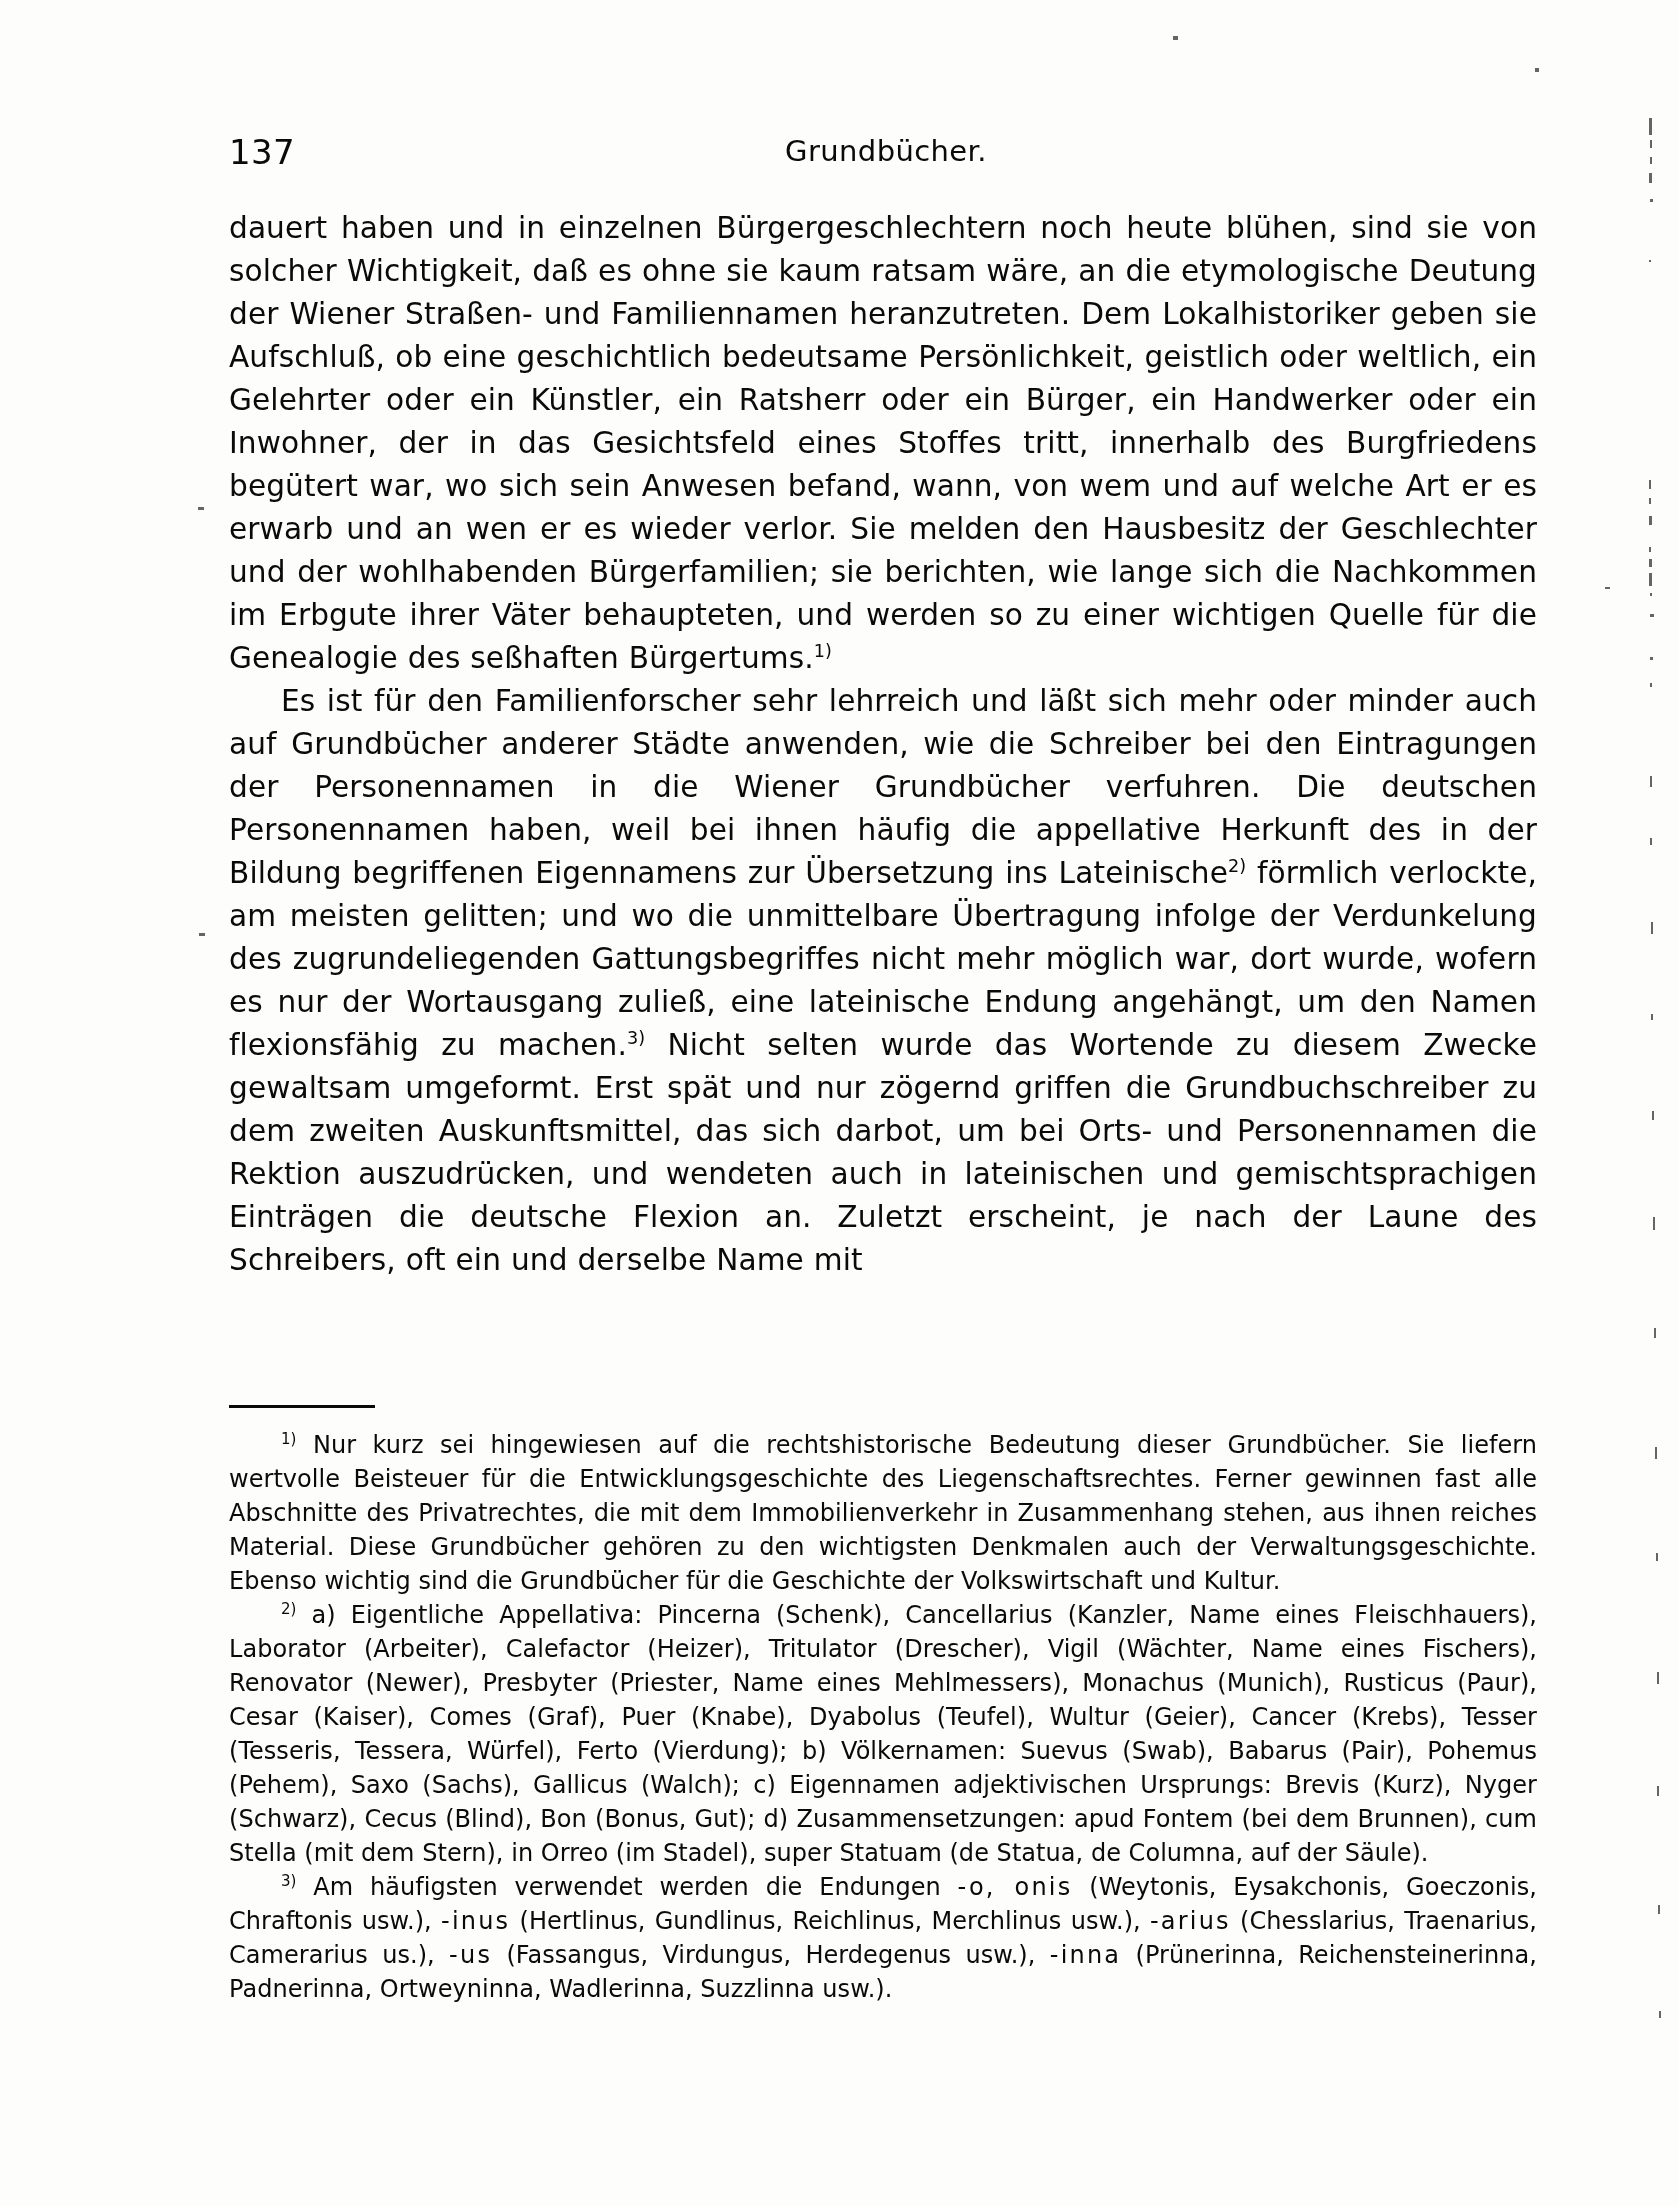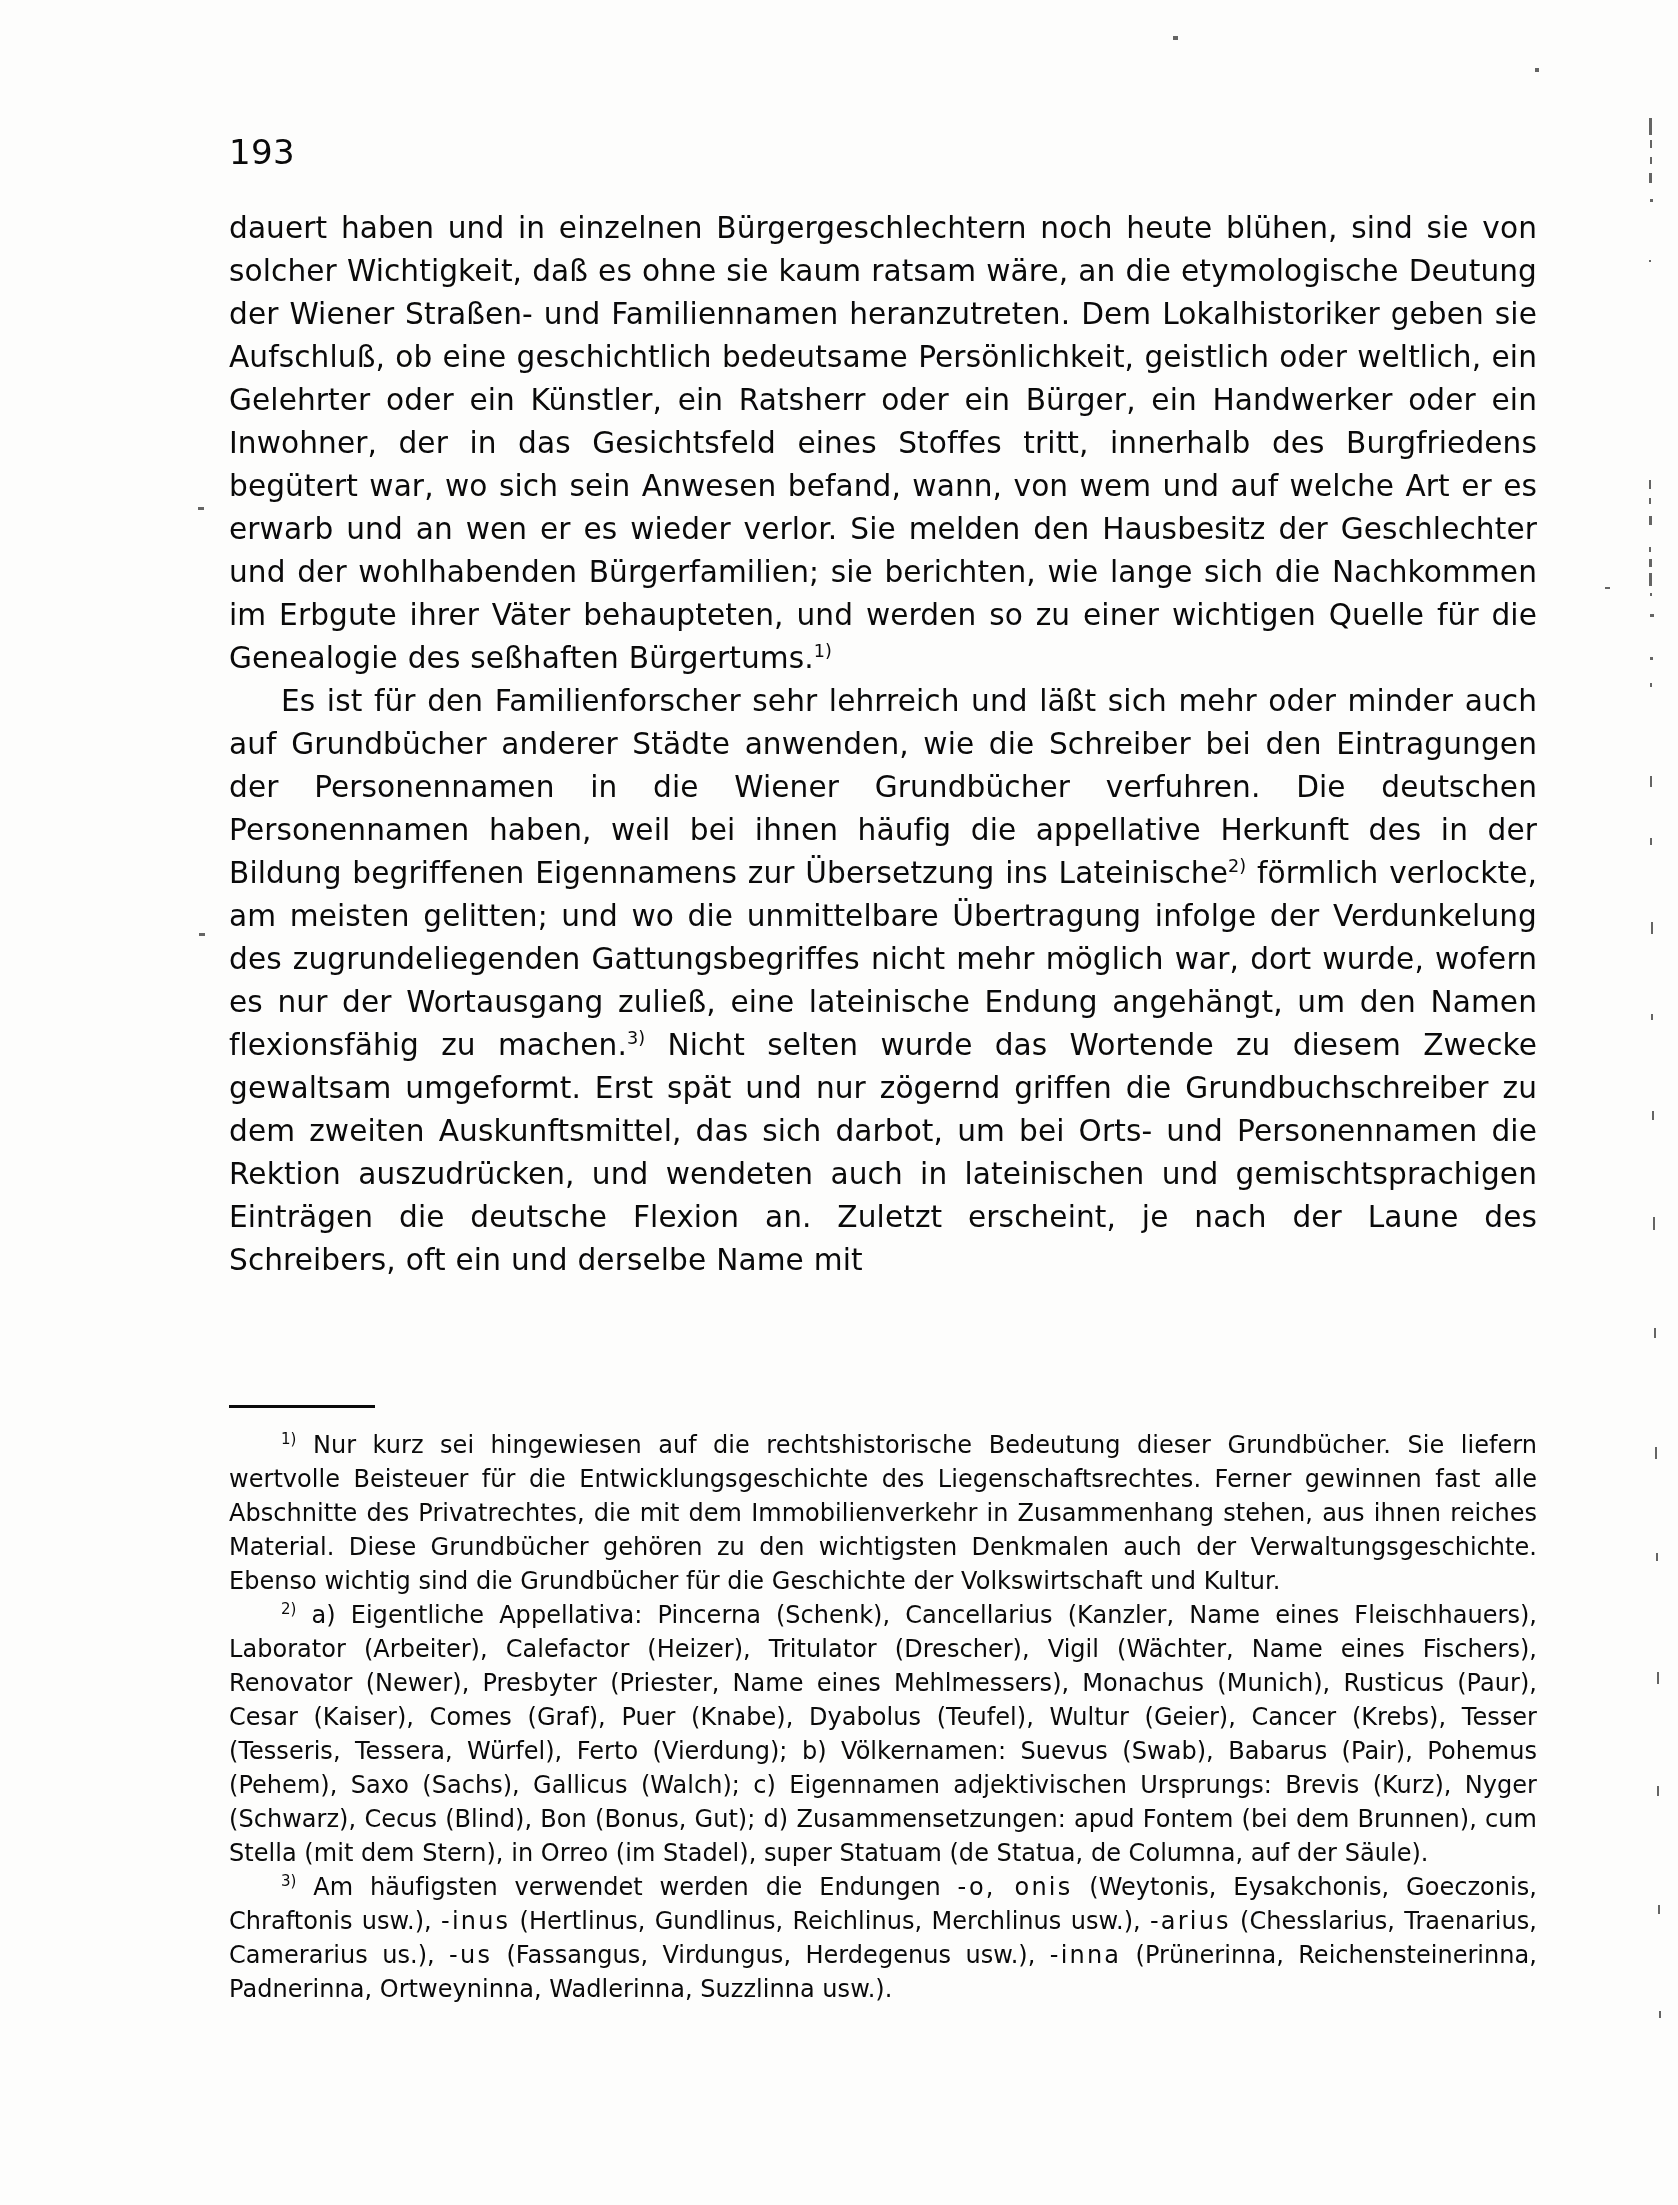--- a/index.html
+++ b/index.html
@@ -113,21 +113,22 @@
     background: #2a2a2a;
     opacity: .72;
   }
 </style>
 </head>
 <body>
 
 <div class="page">
 
   <div class="header">
-    <div class="folio">193</div>
+    <div class="folio">137</div>
+    <div class="running-title">Grundbücher.</div>
   </div>
 
   <div class="body-block">
 
     <p class="para"><span>dauert haben und in einzelnen Bürgergeschlechtern noch heute blühen, sind sie von solcher Wichtigkeit, daß es ohne sie kaum ratsam wäre, an die etymologische Deutung der Wiener Straßen- und Familiennamen heranzutreten. Dem Lokalhistoriker geben sie Aufschluß, ob eine geschichtlich bedeutsame Persönlichkeit, geistlich oder weltlich, ein Gelehrter oder ein Künstler, ein Ratsherr oder ein Bürger, ein Handwerker oder ein Inwohner, der in das Gesichtsfeld eines Stoffes tritt, innerhalb des Burgfriedens begütert war, wo sich sein Anwesen befand, wann, von wem und auf welche Art er es erwarb und an wen er es wieder verlor. Sie melden den Hausbesitz der Geschlechter und der wohlhabenden Bürgerfamilien; sie berichten, wie lange sich die Nachkommen im Erbgute ihrer Väter behaupteten, und werden so zu einer wichtigen Quelle für die Genealogie des seßhaften Bürgertums.</span><span class="sup">1)</span></p>
 
     <p class="para indent"><span>Es ist für den Familienforscher sehr lehrreich und läßt sich mehr oder minder auch auf Grundbücher anderer Städte anwenden, wie die Schreiber bei den Eintragungen der Personennamen in die Wiener Grundbücher verfuhren. Die deutschen Personennamen haben, weil bei ihnen häufig die appellative Herkunft des in der Bildung begriffenen Eigennamens zur Übersetzung ins Lateinische</span><span class="sup">2)</span><span> förmlich verlockte, am meisten gelitten; und wo die unmittelbare Übertragung infolge der Verdunkelung des zugrundeliegenden Gattungsbegriffes nicht mehr möglich war, dort wurde, wofern es nur der Wortausgang zuließ, eine lateinische Endung angehängt, um den Namen flexionsfähig zu machen.</span><span class="sup">3)</span><span> Nicht selten wurde das Wortende zu diesem Zwecke gewaltsam umgeformt. Erst spät und nur zögernd griffen die Grundbuchschreiber zu dem zweiten Auskunftsmittel, das sich darbot, um bei Orts- und Personennamen die Rektion auszudrücken, und wendeten auch in lateinischen und gemischtsprachigen Einträgen die deutsche Flexion an. Zuletzt erscheint, je nach der Laune des Schreibers, oft ein und derselbe Name mit</span></p>
 
   </div>
 

